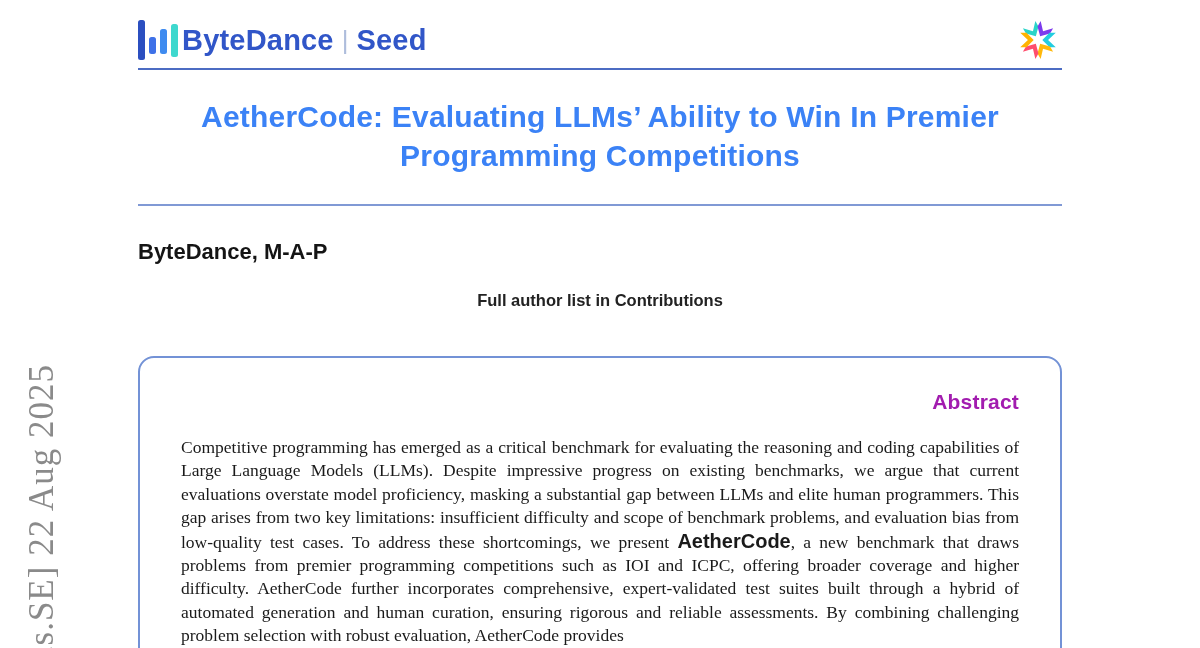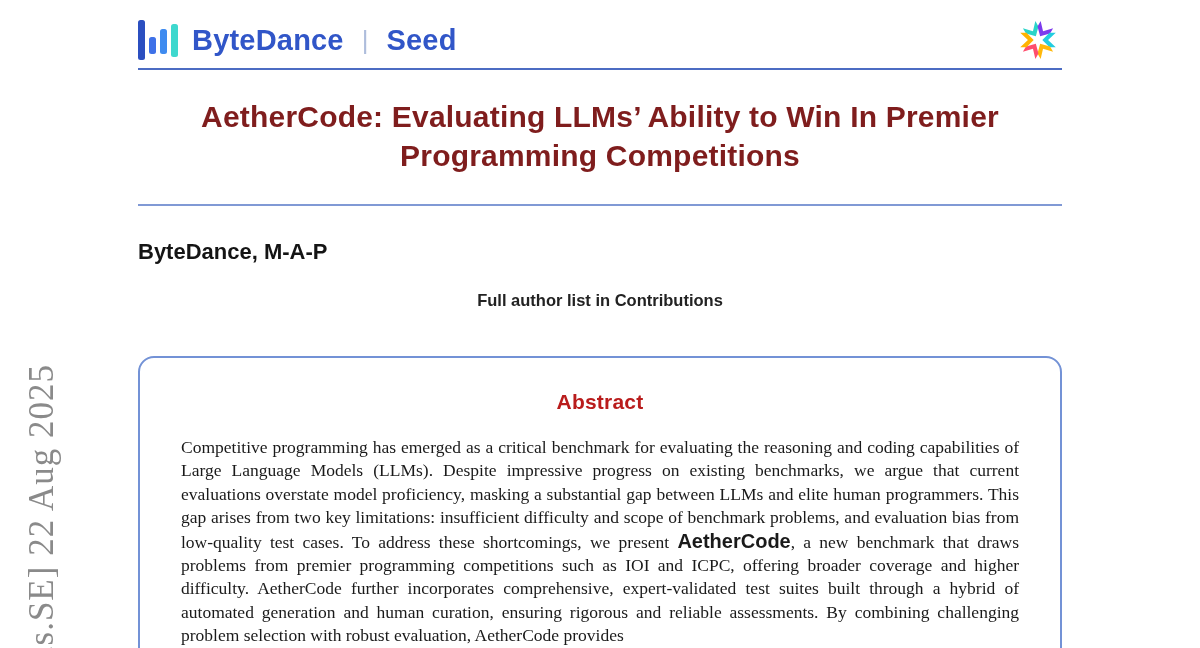--- a/index.html
+++ b/index.html
@@ -25,21 +25,21 @@
   .brand-row {
     display: flex;
     align-items: center;
     justify-content: space-between;
     padding-top: 15px;
     height: 50px;
   }
   .brand-left {
     display: flex;
     align-items: center;
-    gap: 14px;
+    gap: 4px;
   }
   .bars-icon {
     display: flex;
     align-items: center;
     gap: 4px;
     height: 42px;
   }
   .bars-icon .bar { width: 7px; border-radius: 2.5px; }
   .bar-1 { height: 40px; background: #2B4FC0; }
   .bar-2 { height: 17px; background: #3E71E8; transform: translateY(5px); }
@@ -68,21 +68,21 @@
   .rule-title { background: #8099D5; margin-top: 29px; }
 
   
   .paper-title {
     margin: 27px auto 0 auto;
     max-width: 940px;
     text-align: center;
     font-size: 30px;
     line-height: 39px;
     font-weight: 700;
-    color: #7f1d1d;
+    color: #3b82f6;
     letter-spacing: 0.2px;
   }
   .authors {
     margin-top: 33px;
     font-size: 22px;
     font-weight: 700;
     color: #141414;
   }
   .author-note {
     margin-top: 26px;
@@ -96,24 +96,24 @@
   .abstract-box {
     margin-top: 46px;
     border: 2px solid #7392D6;
     border-radius: 16px;
     height: 420px;
     padding: 32px 41px 0 41px;
     box-sizing: border-box;
     background: #ffffff;
   }
   .abstract-heading {
-    text-align: center;
+    text-align: right;
     font-size: 21px;
     font-weight: 700;
-    color: #b91c1c;
+    color: #a21caf;
     letter-spacing: 0.2px;
   }
   .abstract-text {
     margin-top: 22px;
     font-family: "Liberation Serif", "DejaVu Serif", serif;
     font-size: 17.5px;
     line-height: 23.4px;
     color: #1A1A1A;
     text-align: justify;
   }

